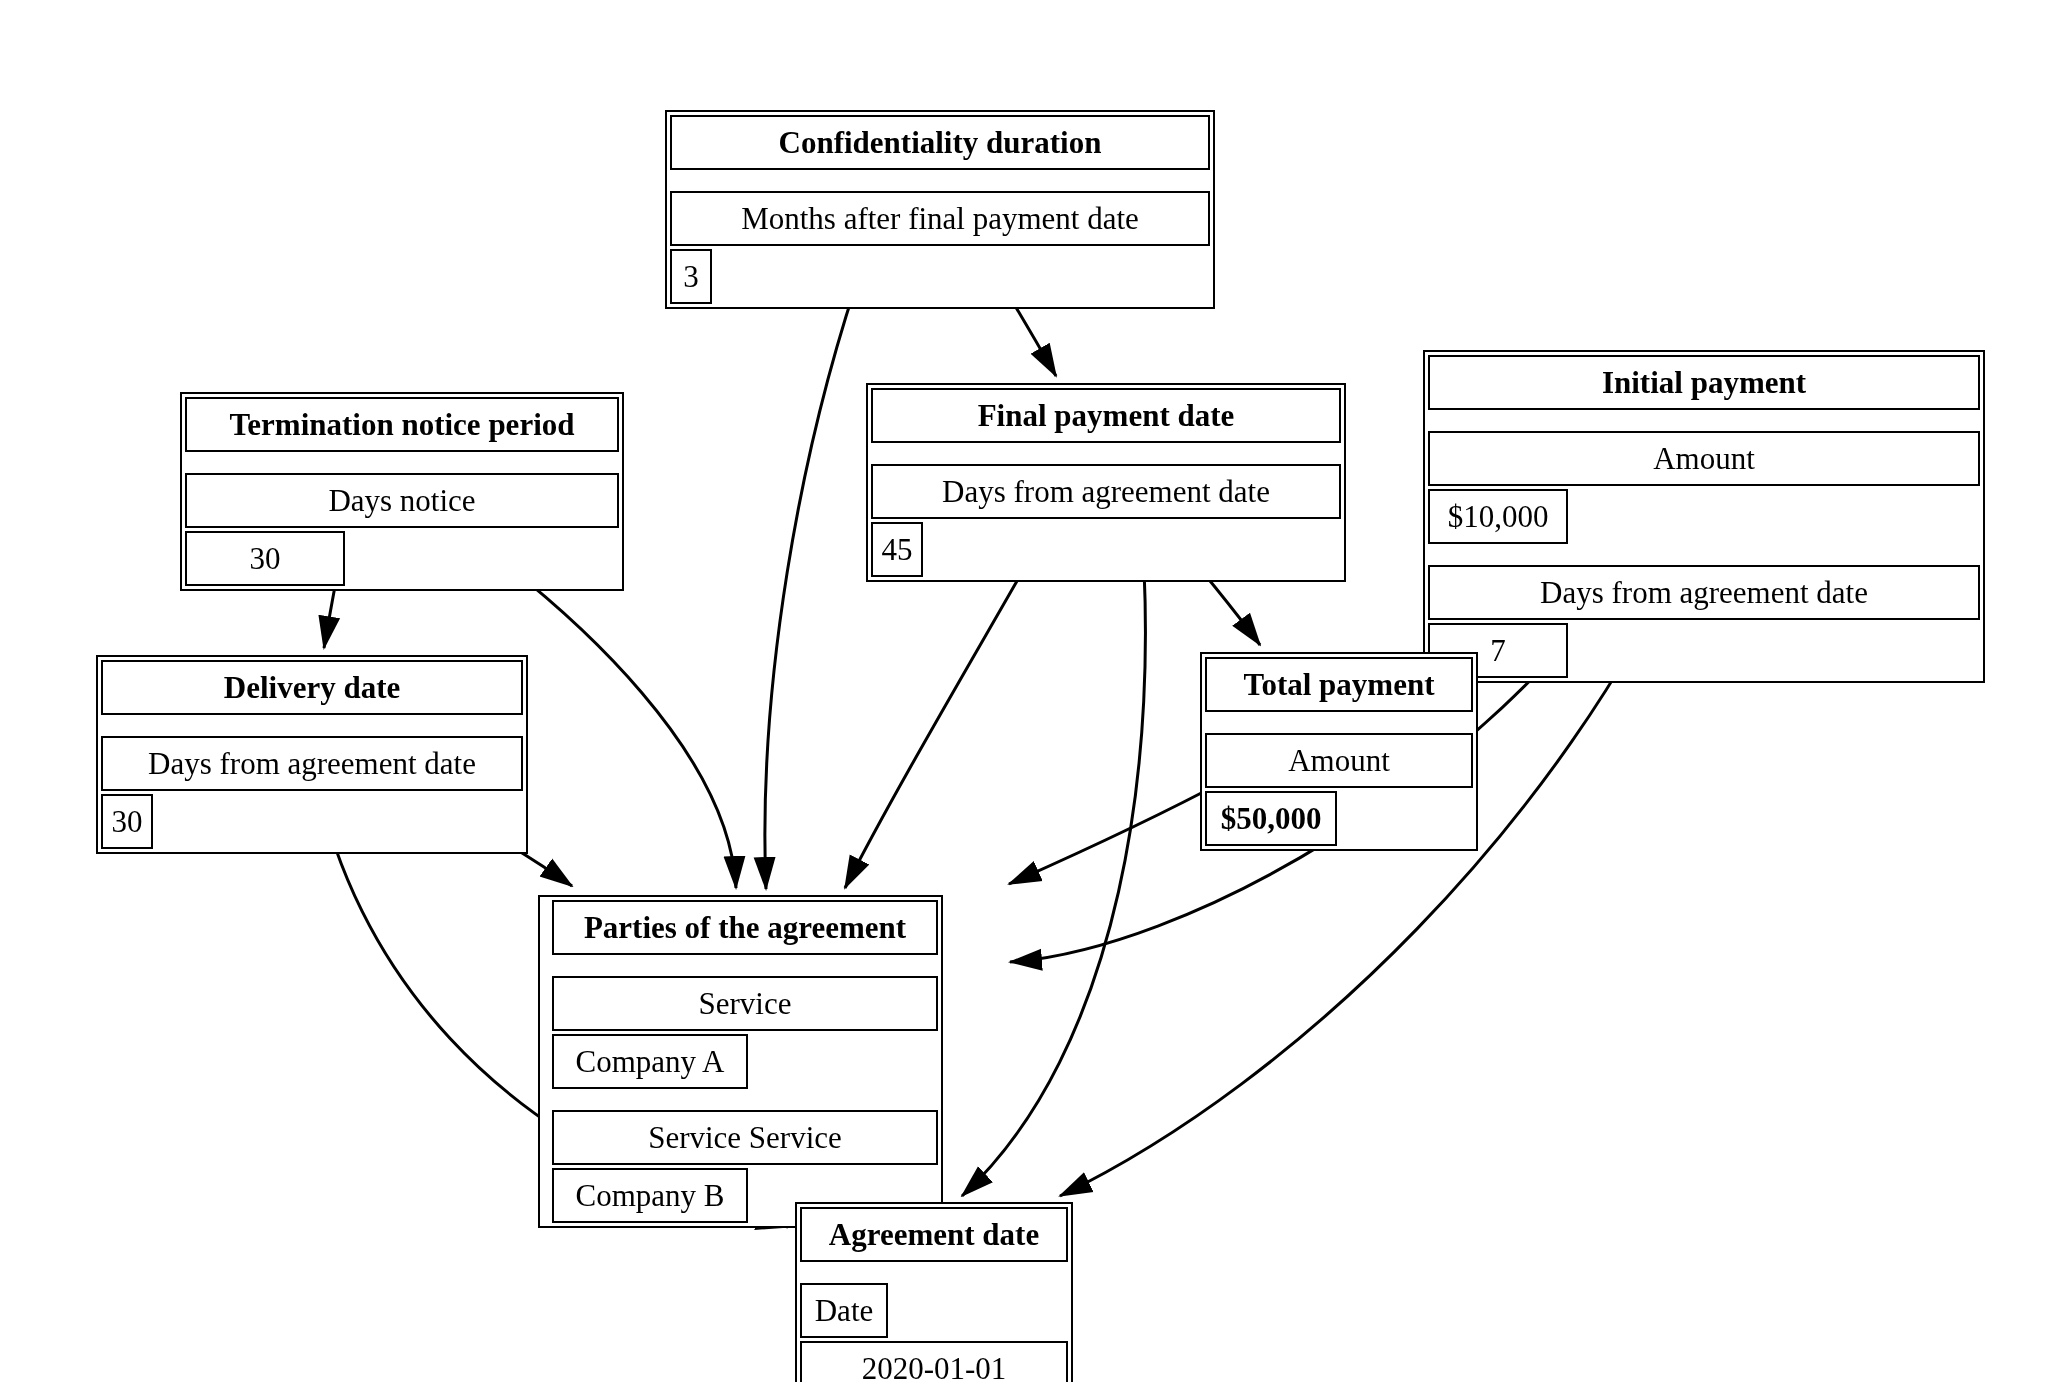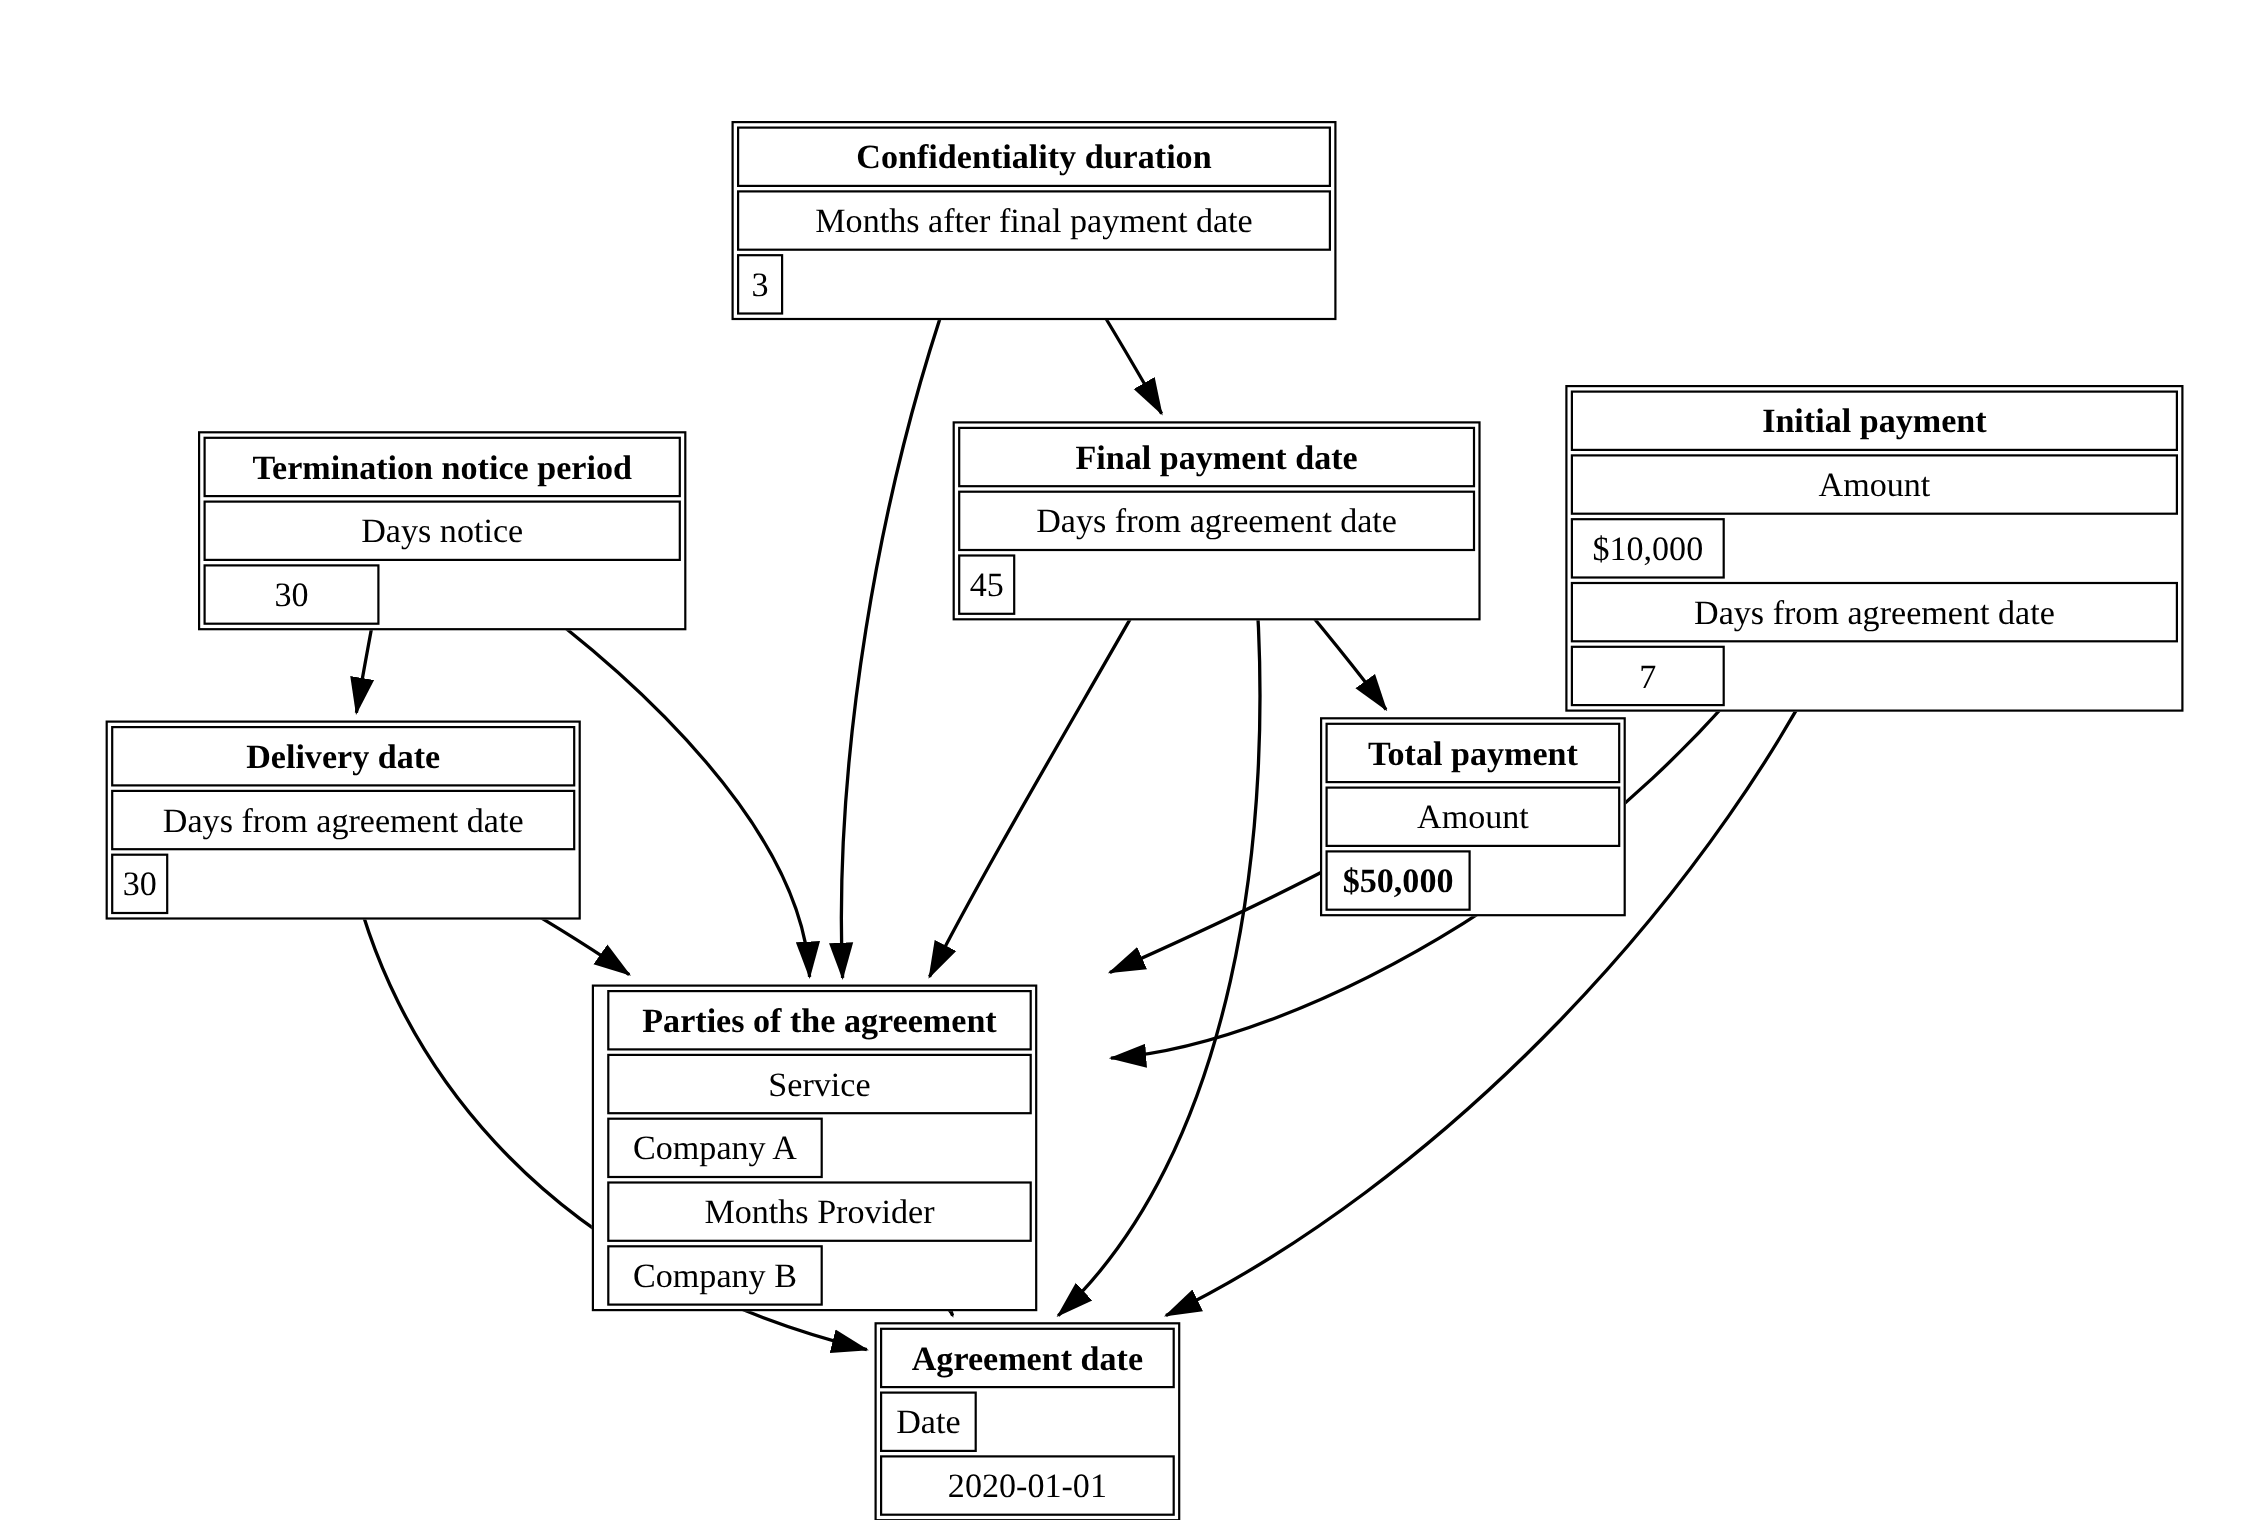--- a/index.html
+++ b/index.html
@@ -14,21 +14,21 @@
   .edges-layer{position:absolute;left:0;top:0;width:2052px;height:1382px;}
   .edge{fill:none;stroke:#000000;stroke-width:3px;}
   .node{
     position:absolute;
     box-sizing:border-box;
     border:2.5px solid #000000;
     background:#ffffff;
     padding:3px;
     display:flex;
     flex-direction:column;
-    gap:3px;
+    gap:21px;
   }
   .trow{display:flex;gap:3px;flex-direction:column;}
   .cell{
     box-sizing:border-box;
     border:2.5px solid #000000;
     height:55px;
     display:flex;
     align-items:center;
     justify-content:center;
     font-size:31px;
@@ -120,21 +120,21 @@
     </div>
   </div>
 
   <div class="node" style="left:538px;top:895px;width:405px;padding-left:12px;">
     <div class="cell title">Parties of the agreement</div>
     <div class="trow">
       <div class="cell grow">Service</div>
       <div class="cell val" style="width:196px;">Company A</div>
     </div>
     <div class="trow">
-      <div class="cell grow">Months Provider</div>
+      <div class="cell grow">Service Service</div>
       <div class="cell val" style="width:196px;">Company B</div>
     </div>
   </div>
 
   <div class="node" style="left:795px;top:1202px;width:278px;">
     <div class="cell title">Agreement date</div>
     <div class="trow">
       <div class="cell val" style="width:88px;">Date</div>
       <div class="cell grow">2020-01-01</div>
     </div>

